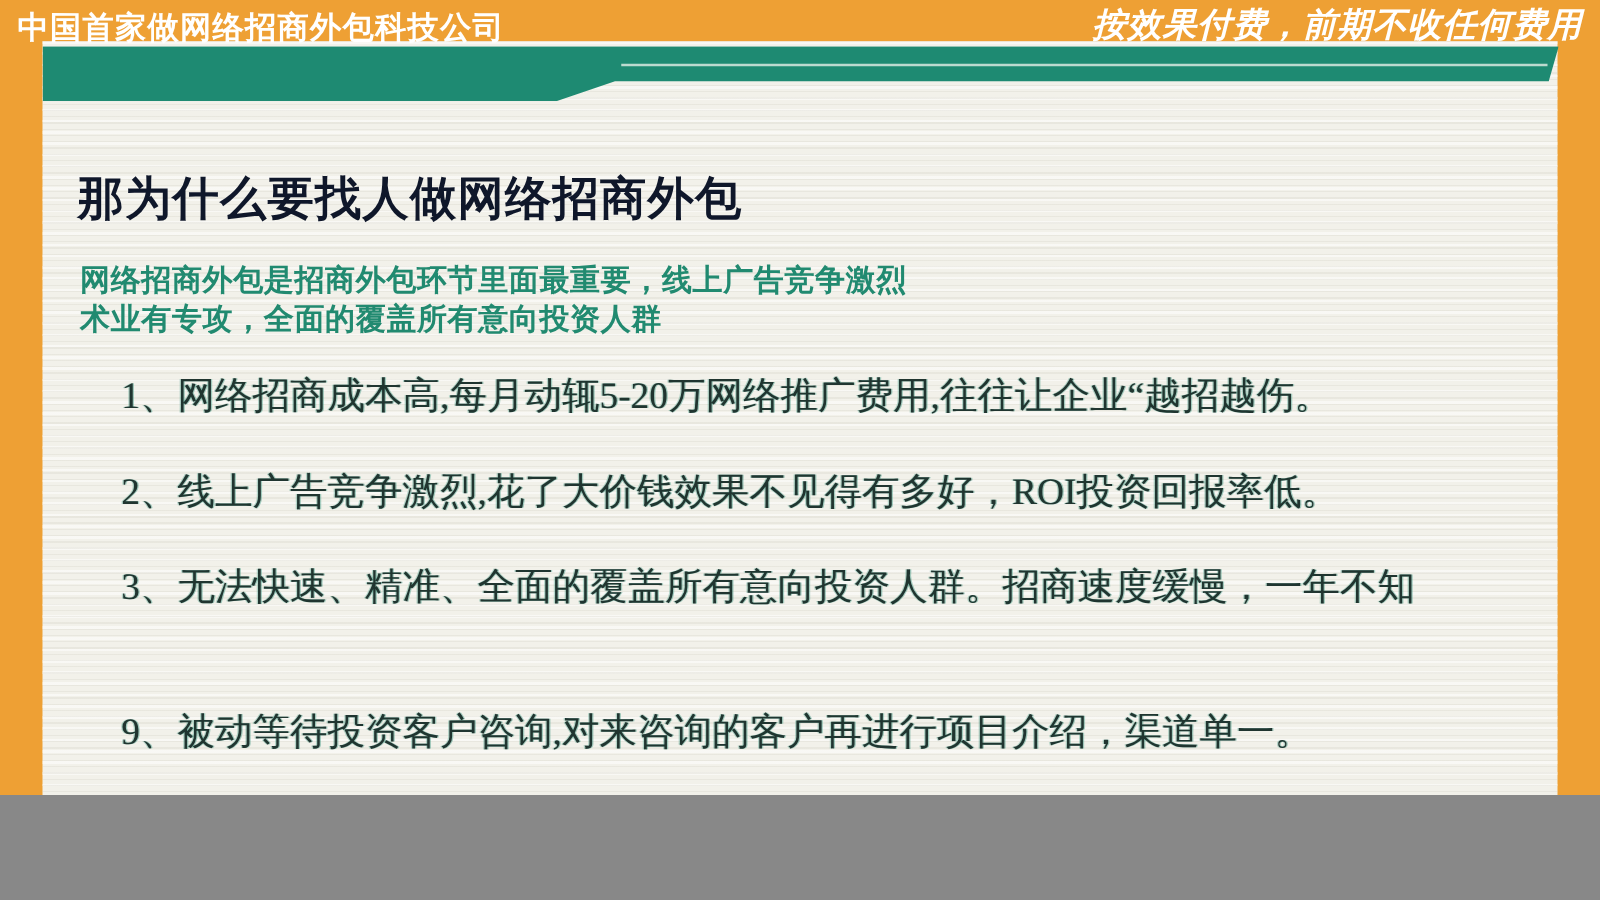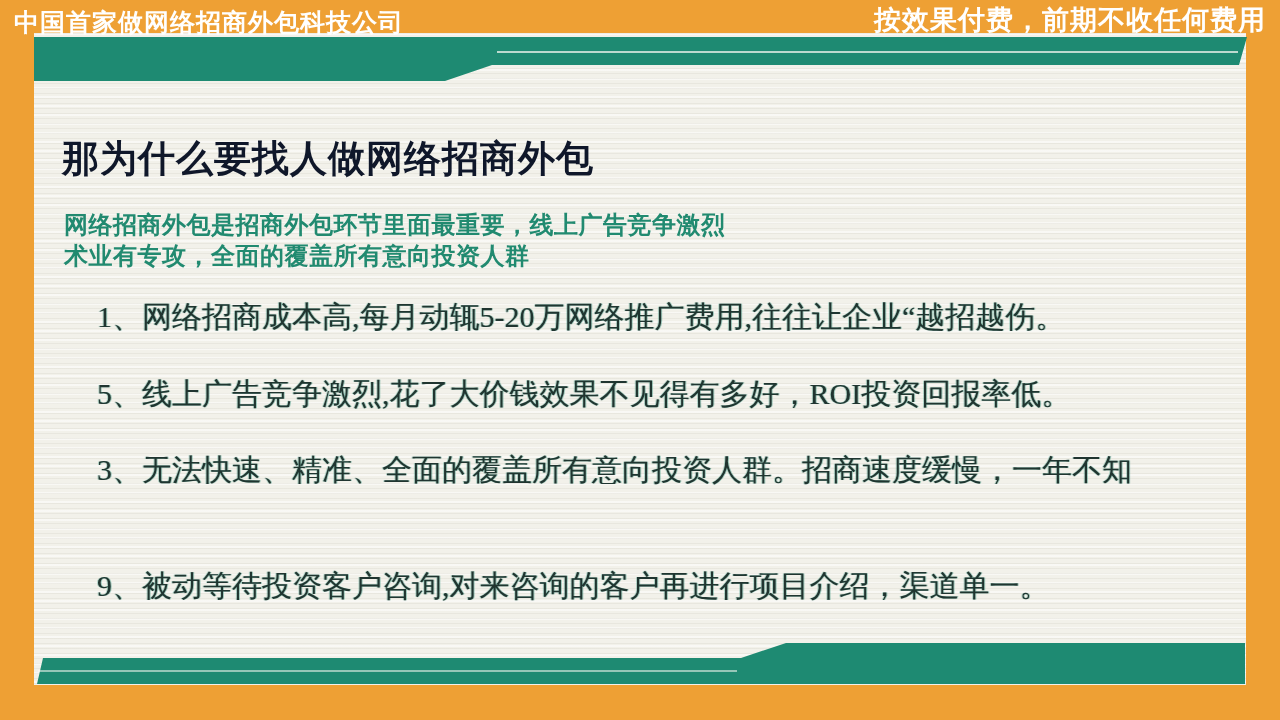--- a/index.html
+++ b/index.html
@@ -1,18 +1,18 @@
 <!DOCTYPE html>
 <html><head>
 <meta charset="utf-8">
 <style>
   html,body{margin:0;padding:0;background:#888;}
   .slide{
     position:relative;
-    width:1280px;height:720px;
+    width:1280px;height:636px;
     background:#EEA034;
     overflow:hidden;
     font-family:"Liberation Sans","DejaVu Sans",sans-serif;
   }
   
   .panel{
     position:absolute;left:34px;top:33px;width:1212px;height:652px;
     background-color:#F2F1EA;
     background-image:
       repeating-linear-gradient(180deg, rgba(198,196,182,0.22) 0px, rgba(198,196,182,0.22) 1px, rgba(0,0,0,0) 1px, rgba(0,0,0,0) 5px),
@@ -36,20 +36,21 @@
   
   .footer-ribbon{
     position:absolute;left:37px;top:643px;width:1208px;height:41px;
     background:#1E8A72;
     clip-path:polygon(6px 15px, 704px 15px, 749px 0, 100% 0, 100% 100%, 0 100%);
   }
   .footer-ribbon-label{
     position:absolute;right:14px;top:0;height:41px;line-height:41px;
     color:#ffffff;font-size:27px;font-weight:700;letter-spacing:1px;
     white-space:nowrap;
+    font-style:italic;
   }
   .footer-ribbon-line{
     position:absolute;left:38px;top:670px;width:699px;height:2px;
     background:rgba(250,250,242,0.55);
   }
   .page-title{
     position:absolute;left:62px;top:134px;
     color:#0f172a;font-size:37px;font-weight:700;letter-spacing:1px;
     white-space:nowrap;
   }
@@ -88,21 +89,21 @@
   <div class="subtitle">
     <div>网络招商外包是招商外包环节里面最重要，线上广告竞争激烈</div>
     <div>术业有专攻，全面的覆盖所有意向投资人群</div>
   </div>
 
   <div class="points">
     <div class="point point-1">
       <div>1、网络招商成本高,每月动辄5-20万网络推广费用,往往让企业“越招越伤。</div>
     </div>
     <div class="point point-2">
-      <div>5、线上广告竞争激烈,花了大价钱效果不见得有多好，ROI投资回报率低。</div>
+      <div>2、线上广告竞争激烈,花了大价钱效果不见得有多好，ROI投资回报率低。</div>
     </div>
     <div class="point point-3">
       <div>3、无法快速、精准、全面的覆盖所有意向投资人群。招商速度缓慢，一年不知</div>
     </div>
     <div class="point point-4">
       <div>9、被动等待投资客户咨询,对来咨询的客户再进行项目介绍，渠道单一。</div>
     </div>
   </div>
 
   <div class="footer-ribbon"></div>

